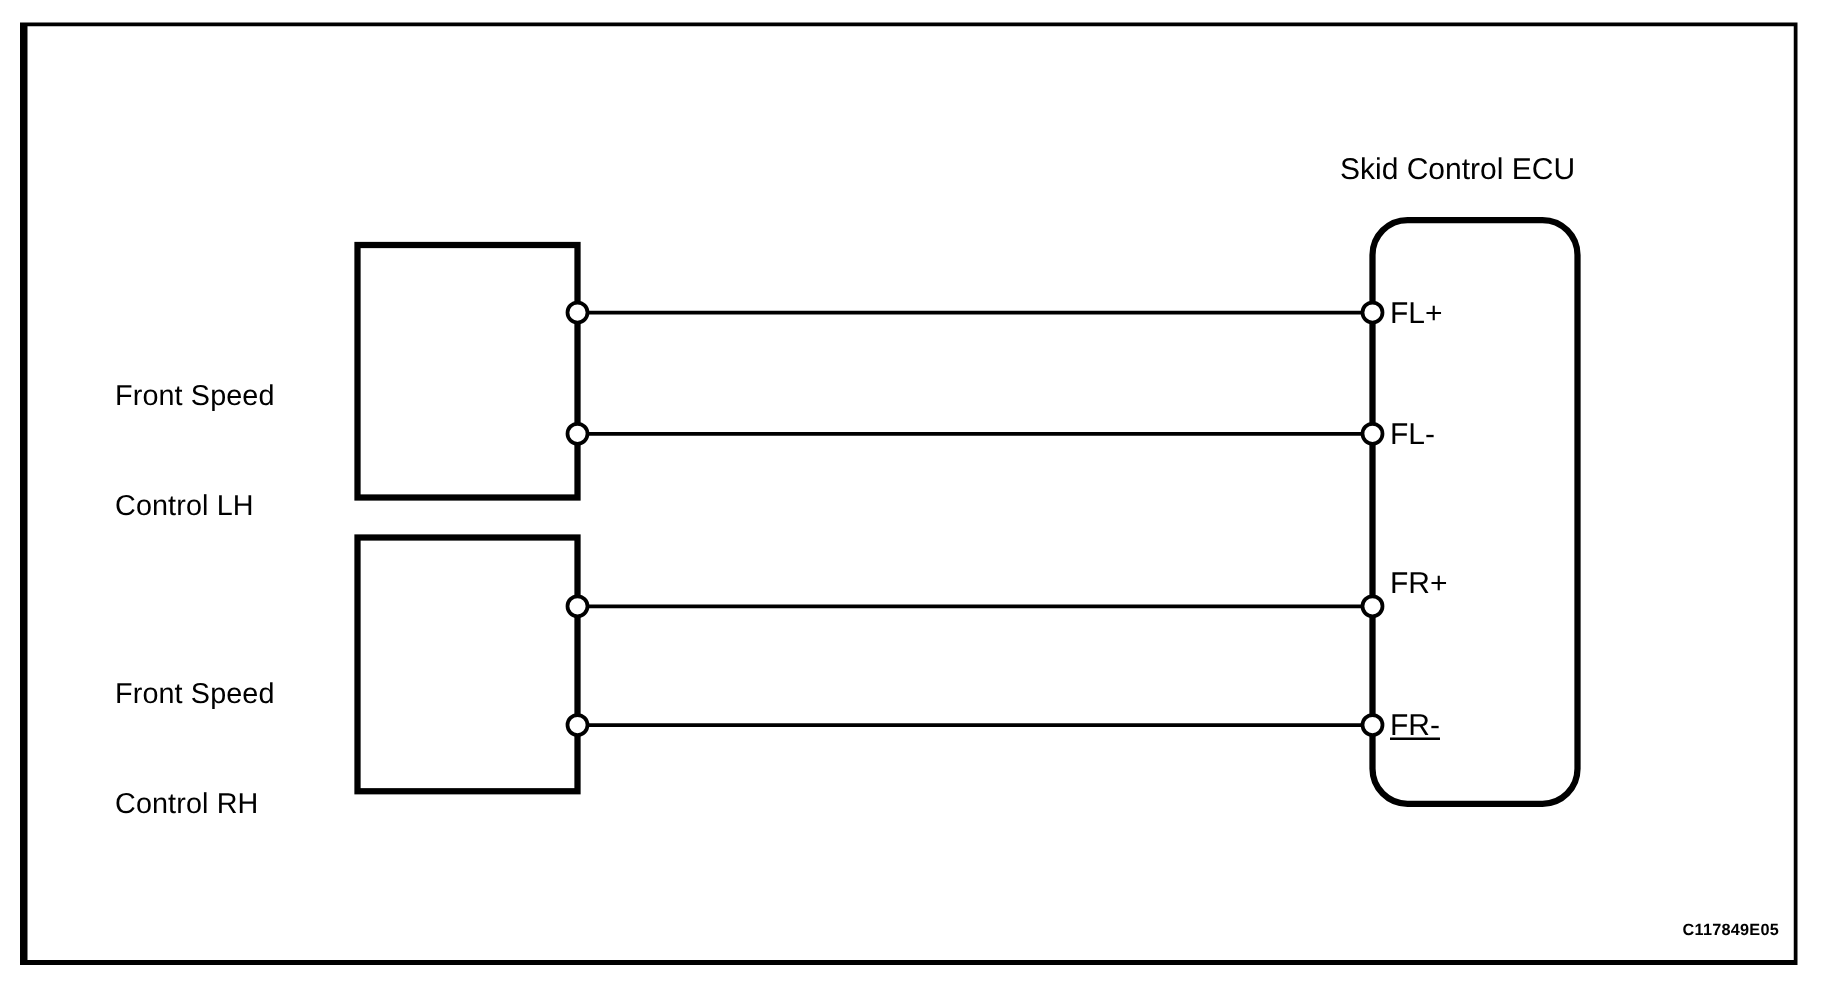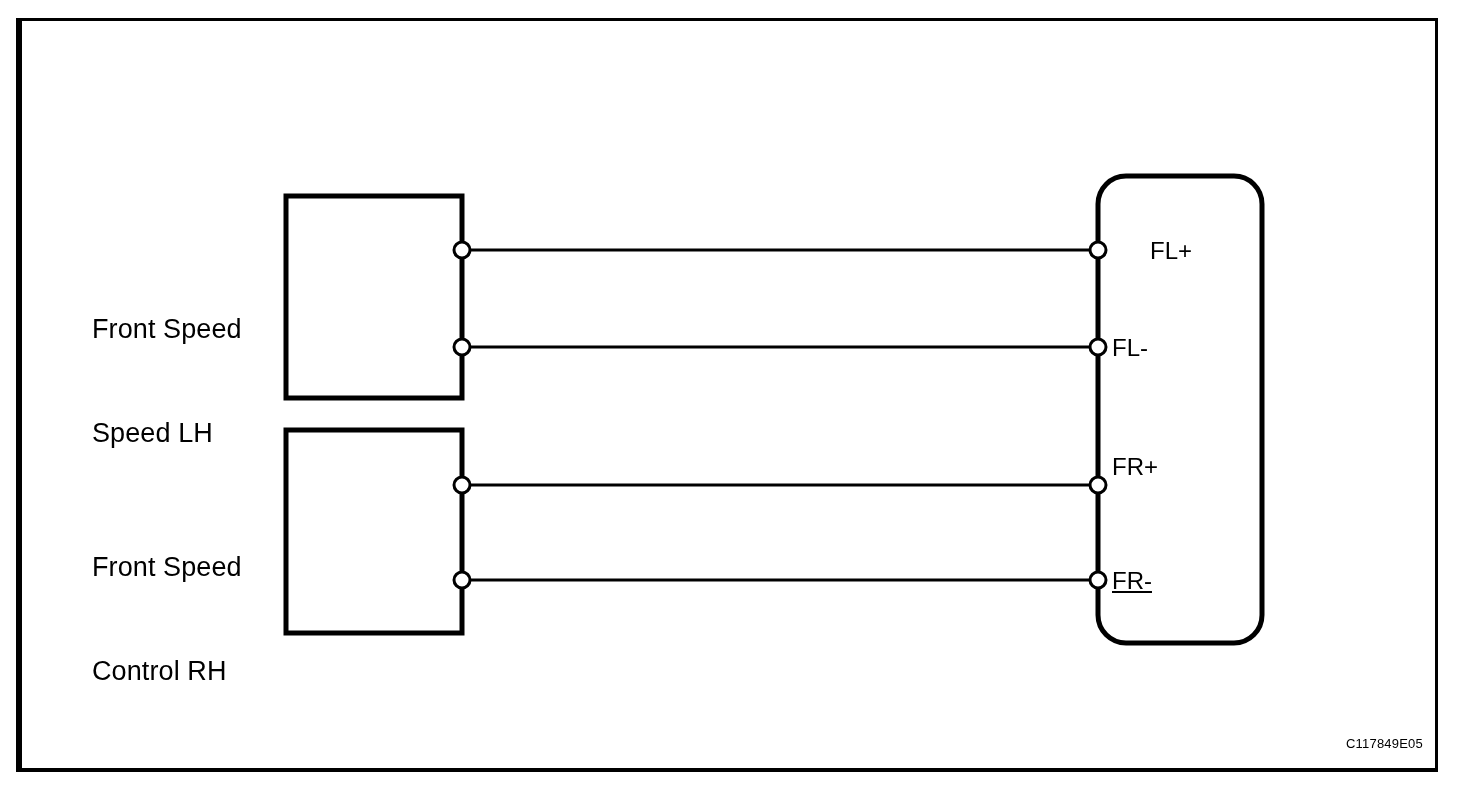--- a/index.html
+++ b/index.html
@@ -43,44 +43,44 @@
   }
   
   .lbl {
     position: absolute;
     font-family: "Liberation Sans", sans-serif;
     color: #000;
     white-space: pre;
     line-height: 1.28;
   }
   .sensor-label {
-    font-size: 27px;
+    font-size: 23px;
     letter-spacing: 0.1px;
   }
   #sensor-lh-label { left: 92px; top: 243px; }
   #sensor-rh-label { left: 92px; top: 481px; }
 
   #ecu-title {
     left: 1072px;
     top: 121px;
     font-size: 24px;
   }
   .pin-label {
     font-size: 24px;
   }
-  #pin-fl-plus  { left: 1112px; top: 236px; margin-left: 38px; }
+  #pin-fl-plus  { left: 1112px; top: 236px; }
   #pin-fl-minus { left: 1112px; top: 333px; text-align: center; }
   #pin-fr-plus  { left: 1112px; top: 452px; }
   #pin-fr-minus { left: 1112px; top: 566px; text-decoration: underline; }
 
   #ref-code {
     left: 1346px;
     top: 736px;
     font-size: 13px;
-    font-weight: normal;
+    font-weight: bold;
     letter-spacing: 0.2px;
   }
 </style>
 </head>
 <body>
 
 <div id="page">
 
   <div id="frame"></div>
 
@@ -103,28 +103,29 @@
     <circle cx="462" cy="580" r="8" fill="#ffffff" stroke="#000000" stroke-width="3"></circle>
 
     <circle cx="1098" cy="250" r="8" fill="#ffffff" stroke="#000000" stroke-width="3"></circle>
     <circle cx="1098" cy="347" r="8" fill="#ffffff" stroke="#000000" stroke-width="3"></circle>
     <circle cx="1098" cy="485" r="8" fill="#ffffff" stroke="#000000" stroke-width="3"></circle>
     <circle cx="1098" cy="580" r="8" fill="#ffffff" stroke="#000000" stroke-width="3"></circle>
   </svg>
 
   <div class="lbl sensor-label" id="sensor-lh-label">
     <div>Front Speed</div>
-    <div>Speed LH</div>
+    <div>Control LH</div>
   </div>
 
   <div class="lbl sensor-label" id="sensor-rh-label">
     <div>Front Speed</div>
     <div>Control RH</div>
   </div>
 
+  <div class="lbl" id="ecu-title">Skid Control ECU</div>
 
   <div class="lbl pin-label" id="pin-fl-plus">FL+</div>
   <div class="lbl pin-label" id="pin-fl-minus">FL-</div>
   <div class="lbl pin-label" id="pin-fr-plus">FR+</div>
   <div class="lbl pin-label" id="pin-fr-minus">FR-</div>
 
   <div class="lbl" id="ref-code">C117849E05</div>
 
 </div>
 

